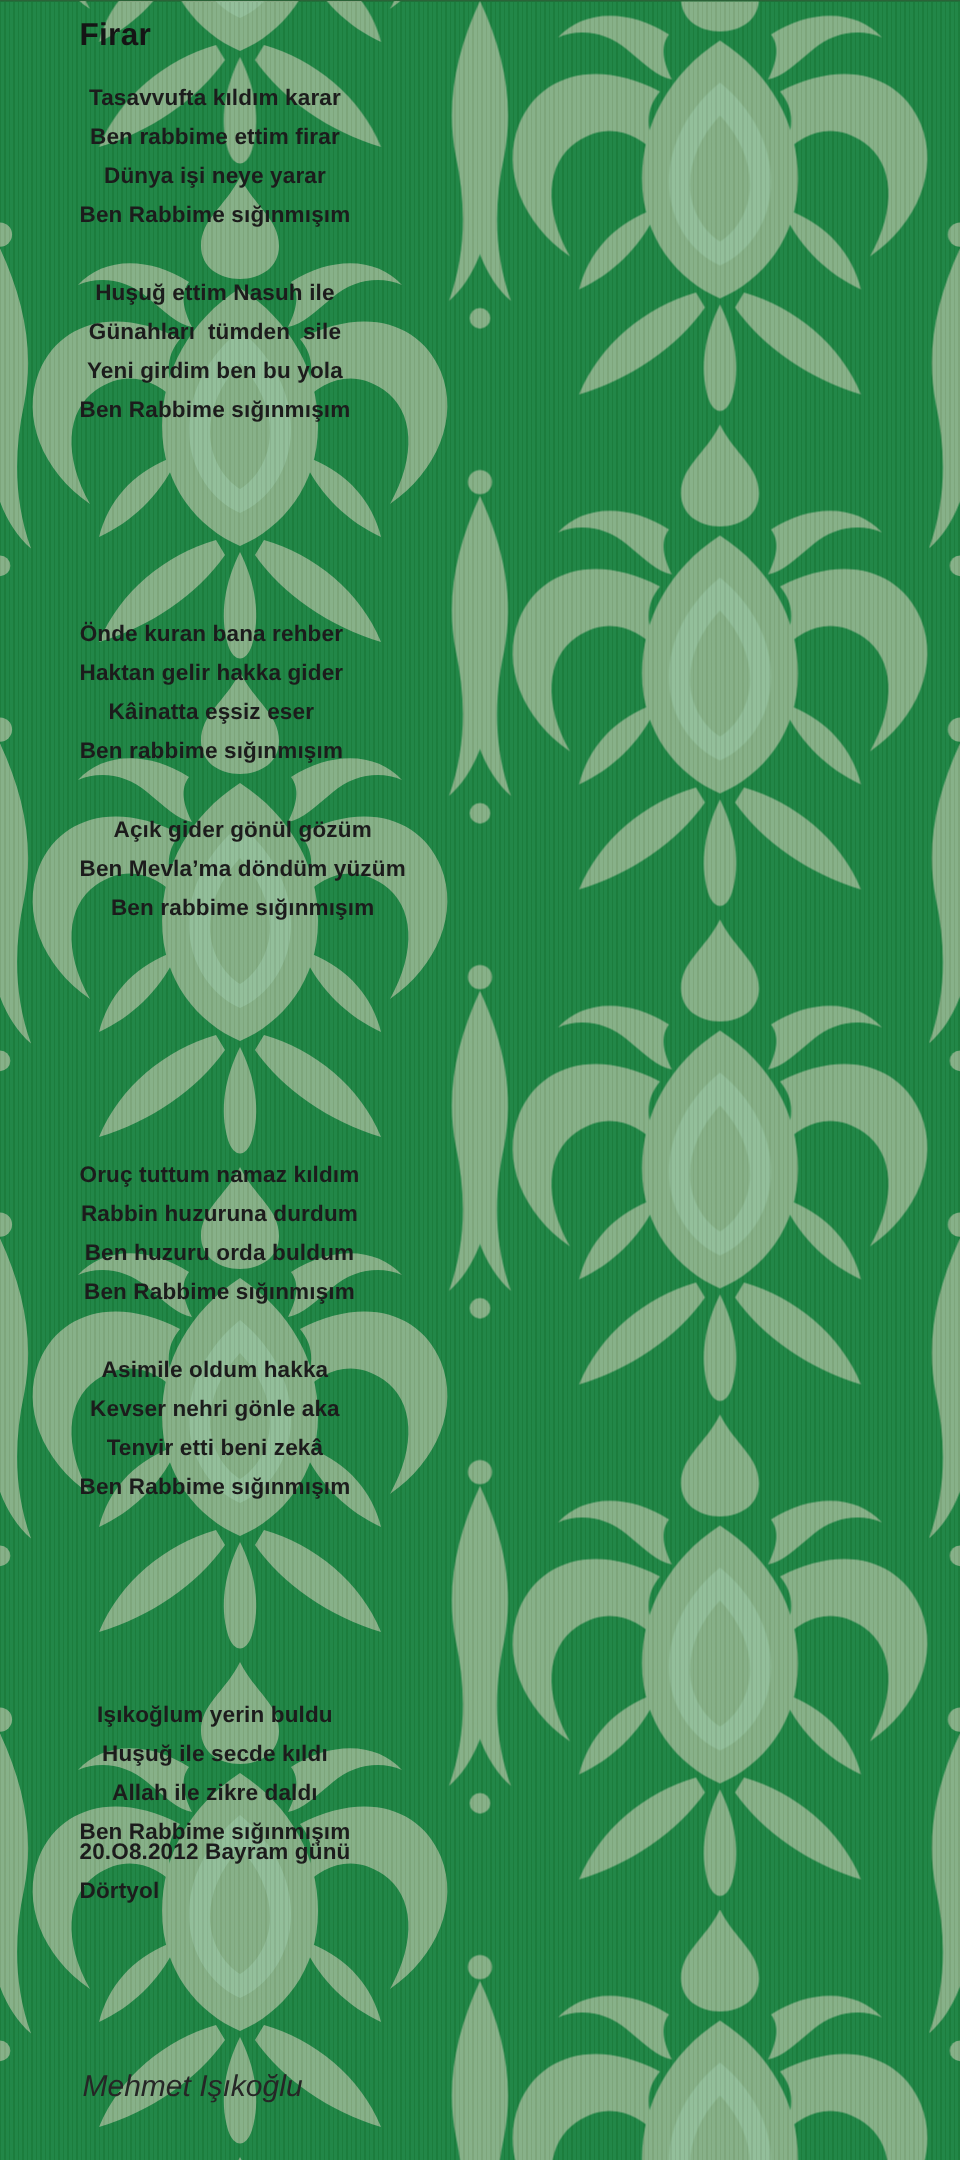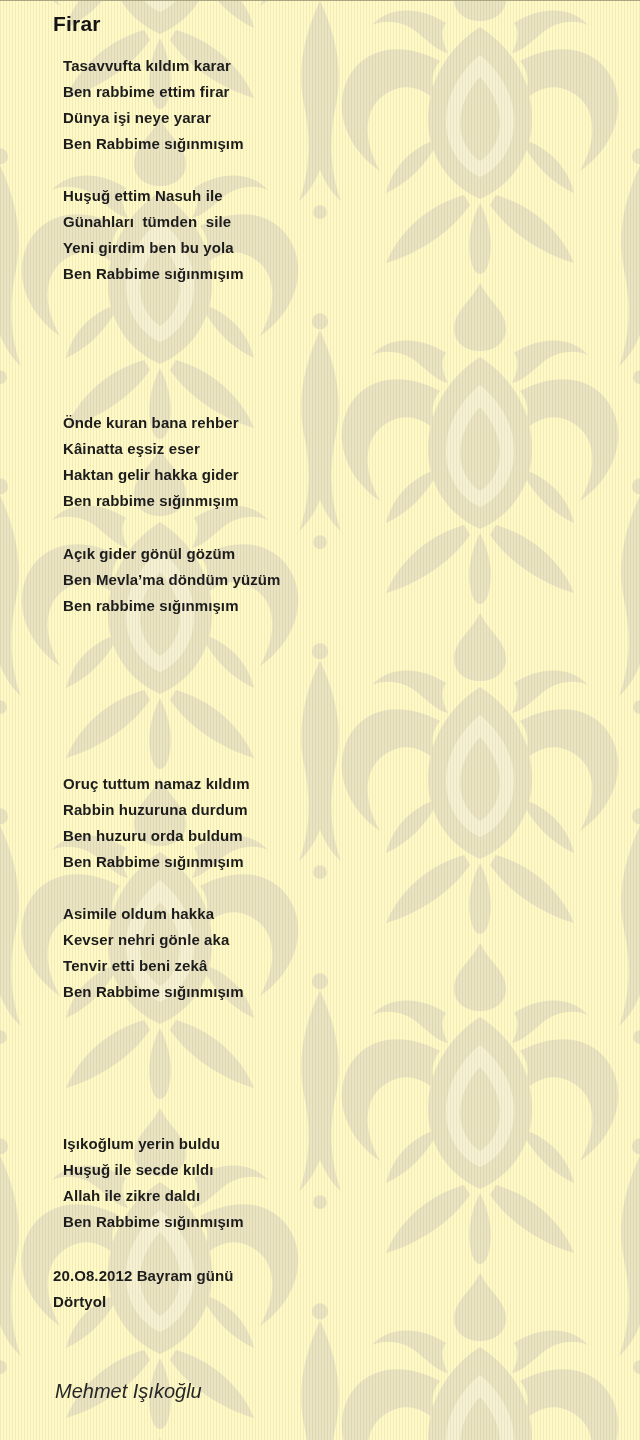--- a/index.html
+++ b/index.html
@@ -1,42 +1,42 @@
 <!DOCTYPE html>
 <html><head>
 <meta charset="utf-8">
 <style>
   html,body{margin:0;padding:0;background:#f0ecdf;}
   .sheet{
     position:relative;width:640px;height:1440px;overflow:hidden;
-    background:#fef9c3;
+    background:#15803d;
     font-family:"Liberation Sans",sans-serif;
     border-top:1px solid rgba(70,65,52,.45);
     box-sizing:border-box;
   }
   .layer{position:absolute;inset:0;}
   .damask{display:block;}
   .stripes{
     background:repeating-linear-gradient(90deg,
       rgba(104,94,70,.085) 0 1px,
       rgba(255,255,255,.06) 1px 3px);
     pointer-events:none;
   }
   .poem-title{
     position:absolute;top:11px;left:53px;margin:0;
     font-size:21px;font-weight:bold;color:#151515;letter-spacing:.2px;
   }
-  .stanza{position:absolute;left:63px;}
+  .stanza{position:absolute;left:53px;text-align:center;}
   .stanza p,.colophon p{
     margin:0;font-size:15px;line-height:26px;font-weight:bold;
     color:#1c1c1c;white-space:pre;letter-spacing:.1px;
   }
   .s1{top:52px}.s2{top:182px}.s3{top:409px}.s4{top:540px}
   .s5{top:770px}.s6{top:900px}.s7{top:1130px}
-  .colophon{position:absolute;top:1262px;left:53px;}
+  .colophon{position:absolute;top:1221px;left:53px;}
   .signature{
     position:absolute;top:1379px;left:55px;margin:0;
     font-size:20px;font-style:italic;font-weight:400;color:#262626;
   }
 </style>
 </head>
 <body>
 
 <main class="sheet">
 
@@ -105,22 +105,22 @@
 
   <div class="stanza s2">
     <p>Huşuğ ettim Nasuh ile</p>
     <p>Günahları  tümden  sile</p>
     <p>Yeni girdim ben bu yola</p>
     <p>Ben Rabbime sığınmışım</p>
   </div>
 
   <div class="stanza s3">
     <p>Önde kuran bana rehber</p>
+    <p>Haktan gelir hakka gider</p>
     <p>Kâinatta eşsiz eser</p>
-    <p>Haktan gelir hakka gider</p>
     <p>Ben rabbime sığınmışım</p>
   </div>
 
   <div class="stanza s4">
     <p>Açık gider gönül gözüm</p>
     <p>Ben Mevla’ma döndüm yüzüm</p>
     <p>Ben rabbime sığınmışım</p>
   </div>
 
   <div class="stanza s5">

